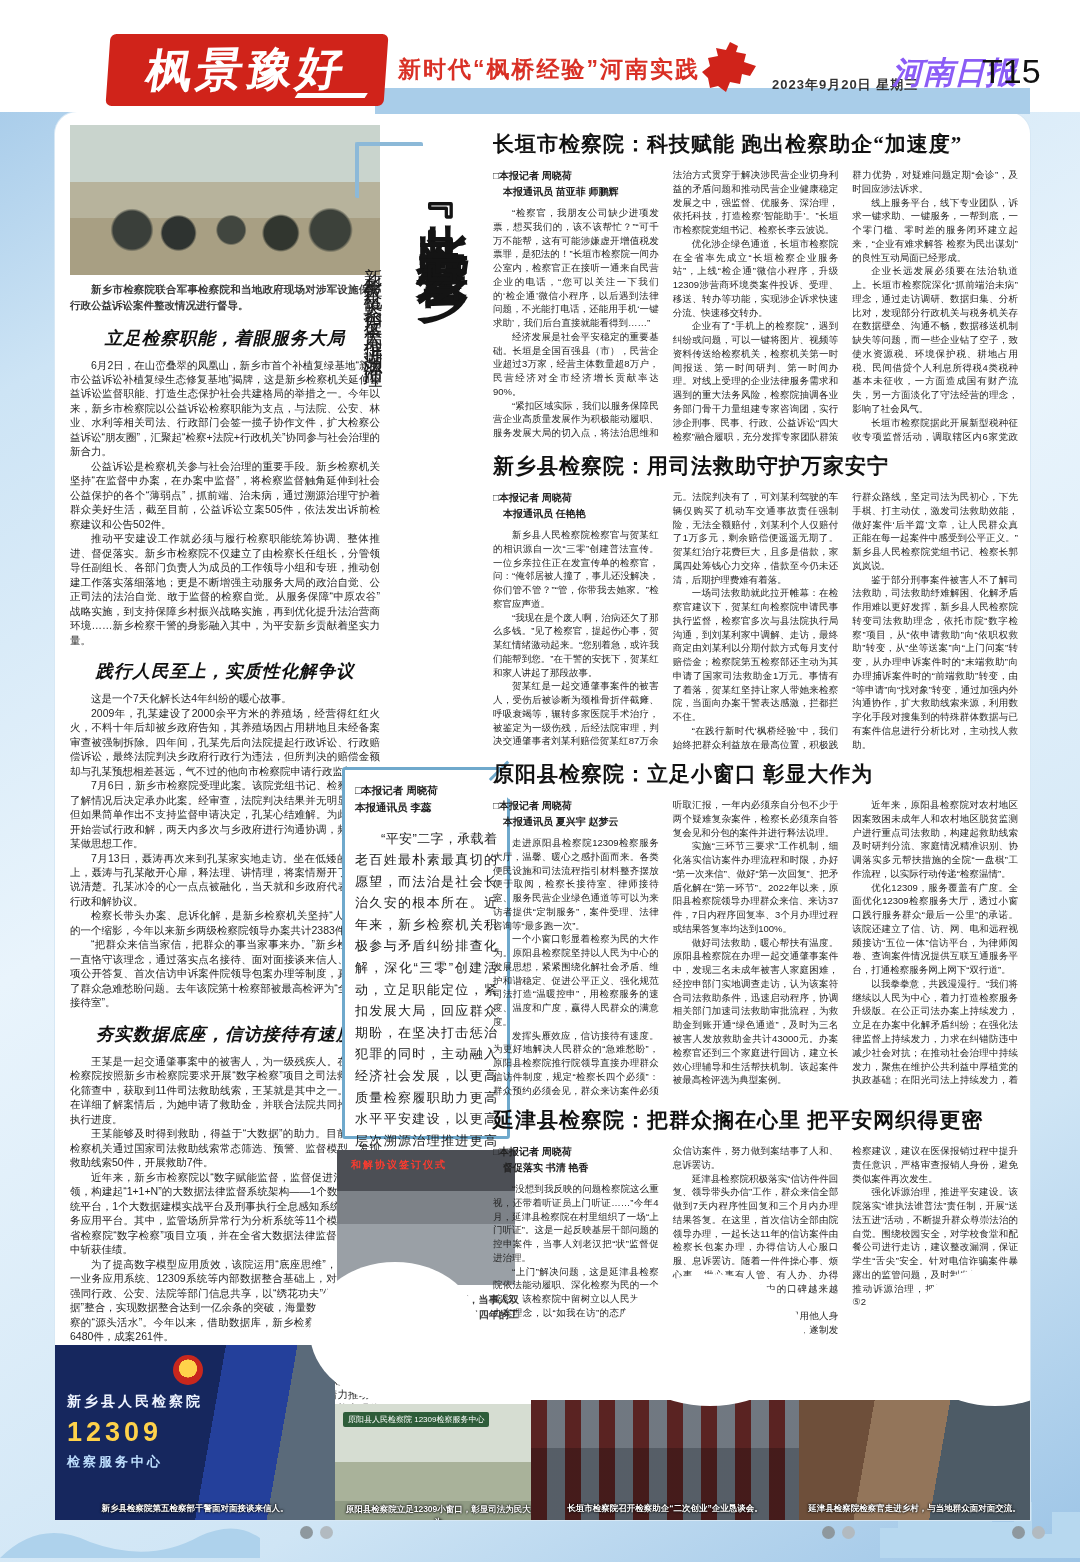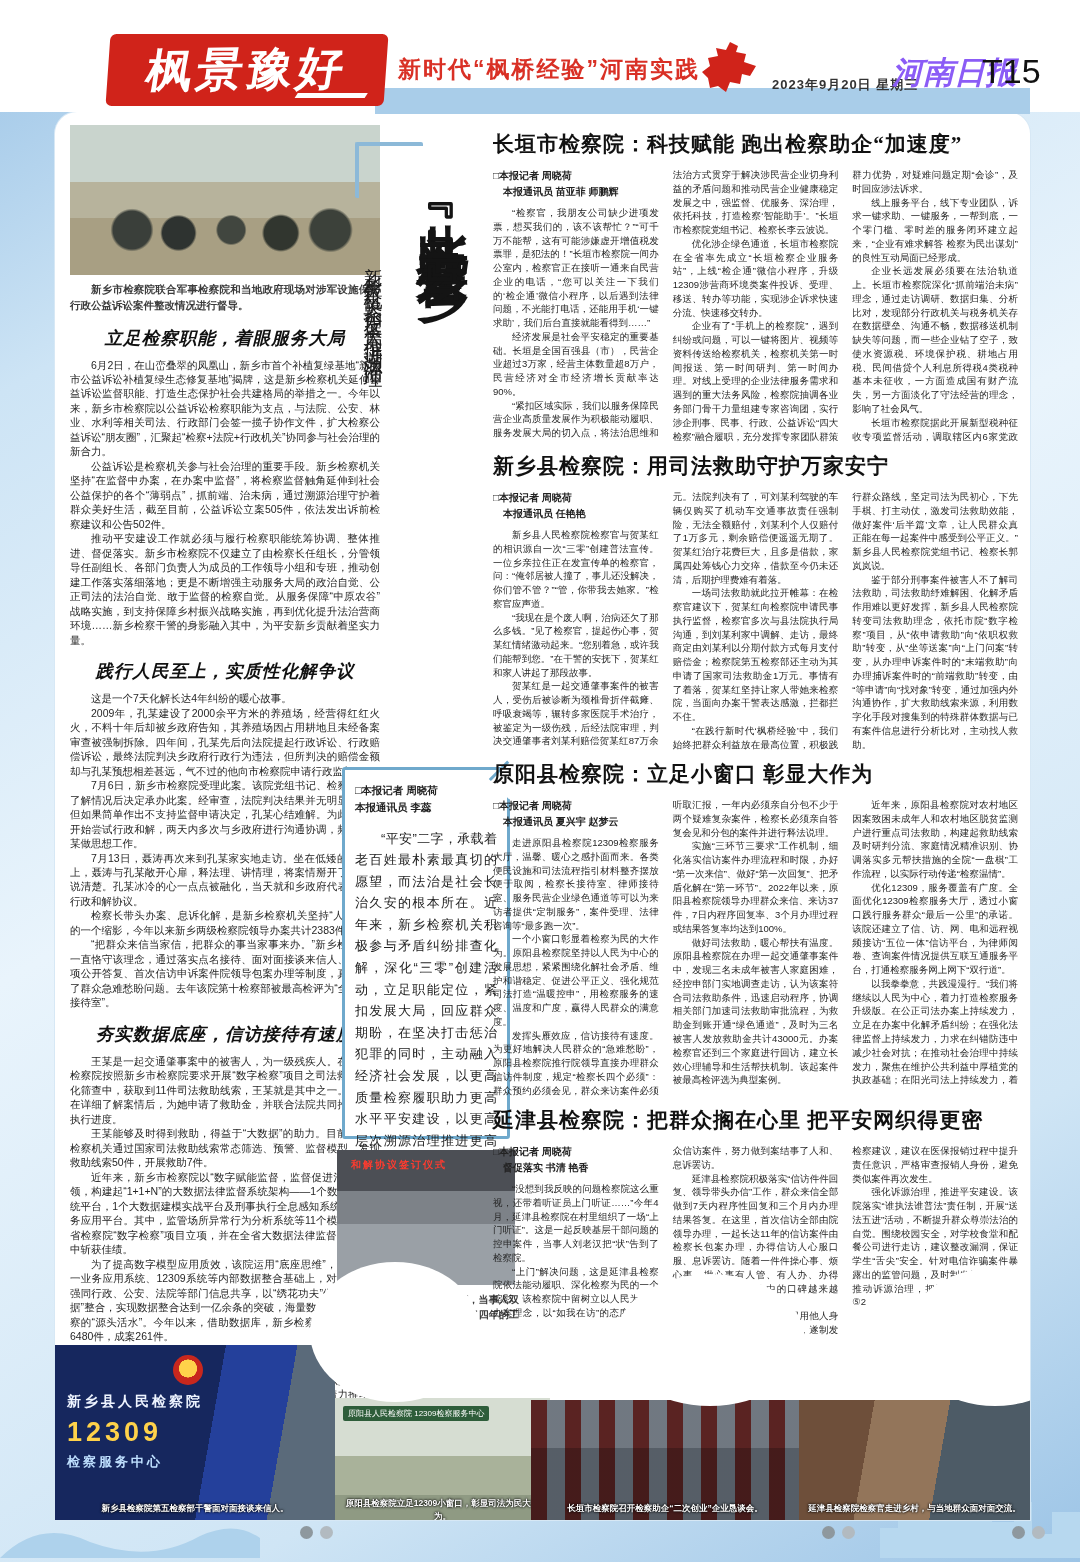--- a/index.html
+++ b/index.html
@@ -65,21 +65,21 @@
   .h1-b{height:276px;} .h2-b{height:262px;} .h3-b{height:300px;} .h4-b{height:232px;}
   
   .collage{position:absolute;left:0;top:1228px;width:975px;height:180px;}
   .ph{position:absolute;overflow:hidden;}
   .phA{left:0;top:5px;width:280px;height:175px;background:linear-gradient(100deg,#16275e 0 55%,#24409b 55% 78%,#5a6a7a 78% 100%);}
   .phA .emblem{position:absolute;left:118px;top:10px;width:30px;height:30px;border-radius:50%;
        background:radial-gradient(circle at 50% 45%,#ffd24a 0 40%,#c8271d 41% 100%);}
   .phA .t1{position:absolute;left:12px;top:48px;color:#eef4ff;font-size:14px;font-weight:bold;letter-spacing:3px;}
   .phA .t2{position:absolute;left:12px;top:72px;color:#ffd24a;font-size:27px;font-weight:bold;letter-spacing:4px;}
   .phA .t3{position:absolute;left:12px;top:108px;color:#bfe0ff;font-size:13px;font-weight:bold;letter-spacing:3px;}
-  .phB{left:280px;top:58px;width:215px;height:130px;background:linear-gradient(#d6ddd2 0 45%,#a9b29a 45% 75%,#8f9a83 75% 100%);}
+  .phB{left:280px;top:64px;width:215px;height:130px;background:linear-gradient(#d6ddd2 0 45%,#a9b29a 45% 75%,#8f9a83 75% 100%);}
   .phB .sign{position:absolute;left:8px;top:8px;background:#2e5d3a;color:#fff;font-size:8px;padding:2px 5px;border-radius:2px;}
   .phC{left:476px;top:60px;width:268px;height:120px;background:
        repeating-linear-gradient(90deg,#7c2f2c 0 16px,#9ba1a8 16px 34px),linear-gradient(#b9bec4 0 40%,#8e959c 40% 100%);
        background-blend-mode:multiply;}
   .phD{left:744px;top:60px;width:231px;height:120px;background:linear-gradient(100deg,#6e4f3a 0 30%,#93755a 30% 60%,#4d5b66 60% 100%);}
   .ph .cap{position:absolute;left:6px;bottom:6px;right:6px;color:#fff;font-size:8.5px;font-weight:bold;line-height:1.45;
        text-align:center;text-shadow:0 0 2px #000,0 0 3px #000;}
   .scallop{position:absolute;background:#fff;border-radius:50%;z-index:3;}
   .sc1{left:255px;top:-78px;width:170px;height:140px;}
   .sc2{left:560px;top:-66px;width:190px;height:132px;}
@@ -219,21 +219,21 @@
     </div>
 
     <div class="art">
       <h2>延津县检察院：把群众搁在心里  把平安网织得更密</h2>
       <div class="art-body h4-b">
         <div class="byline">
           <div>□本报记者 周晓荷</div>
           <div class="b2">督促落实 书清 艳香</div>
         </div>
         <div>
-            <p class="para">“没想到我反映的问题检察院这么重视，还带着听证员上门听证……”今年4月，延津县检察院在村里组织了一场“上门听证”。这是一起反映基层干部问题的控申案件，当事人刘老汉把“状”告到了检察院。</p>
+            <p class="para">“没想到我反映的问题检察院这么重视，还带着听证员上门听证……”今年4月，延津县检察院在村里组织了一场“上门听证”。这是一起反映基层干部问题的控申案件，当事人刘老汉把“状”监督促进治理。</p>
             <p class="para">“上门”解决问题，这是延津县检察院依法能动履职、深化检察为民的一个缩影。该检察院中留树立以人民为中心办案理念，以“如我在访”的态度办好群众信访案件，努力做到案结事了人和、息诉罢访。</p>
             <p class="para">延津县检察院积极落实“信访件件回复、领导带头办信”工作，群众来信全部做到7天内程序性回复和三个月内办理结果答复。在这里，首次信访全部由院领导办理，一起长达11年的信访案件由检察长包案办理，办得信访人心服口服、息诉罢访。随着一件件操心事、烦心事、揪心事有人管、有人办、办得好，检察工作在群众中的口碑越来越好。</p>
             <p class="para">该院在办案中发现有人冒用他人身份在医保报销过程中骗取资金，遂制发检察建议，建议在医保报销过程中提升责任意识，严格审查报销人身份，避免类似案件再次发生。</p>
             <p class="para">强化诉源治理，推进平安建设。该院落实“谁执法谁普法”责任制，开展“送法五进”活动，不断提升群众尊崇法治的自觉。围绕校园安全，对学校食堂和配餐公司进行走访，建议整改漏洞，保证学生“舌尖”安全。针对电信诈骗案件暴露出的监管问题，及时制发检察建议，推动诉源治理，把平安网织得更密。⑤2</p>
           </div>
       </div>
     </div>
 
   </div>
 

